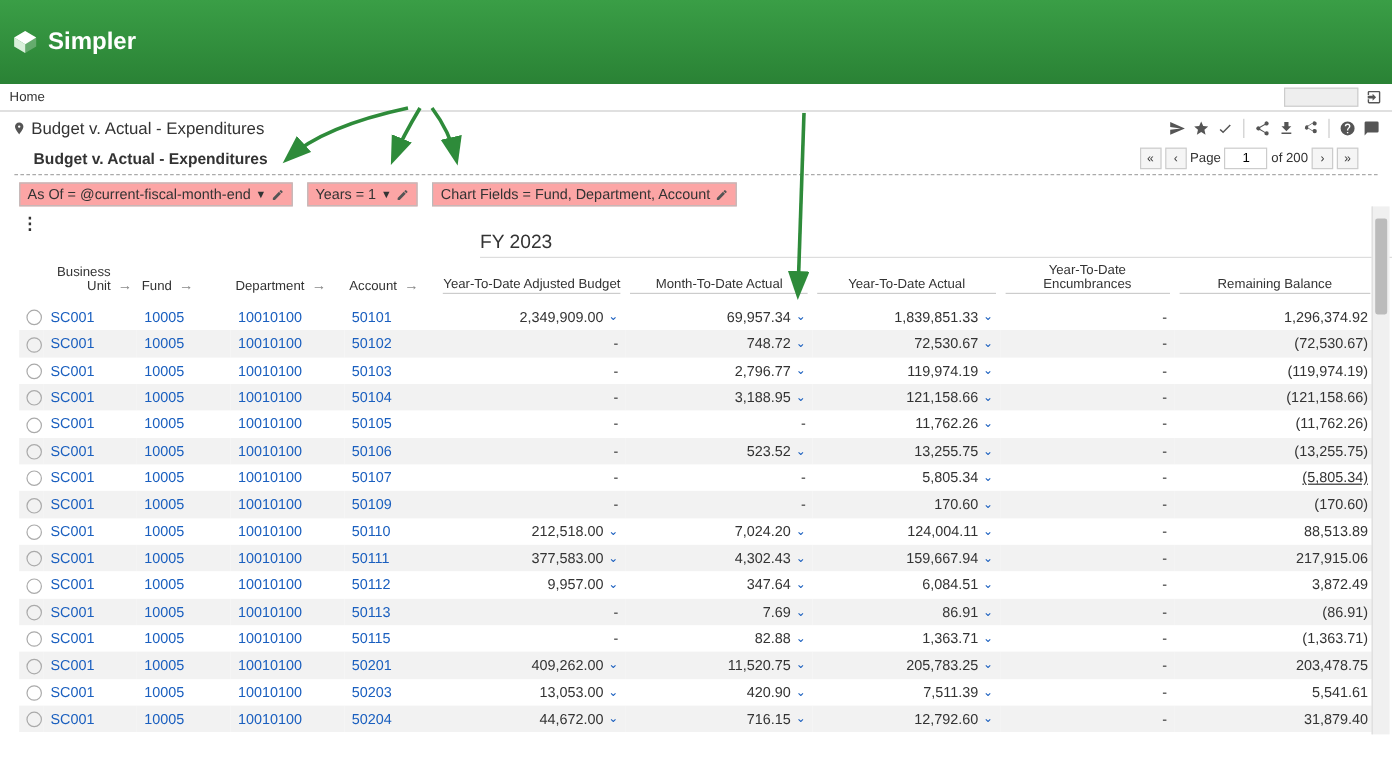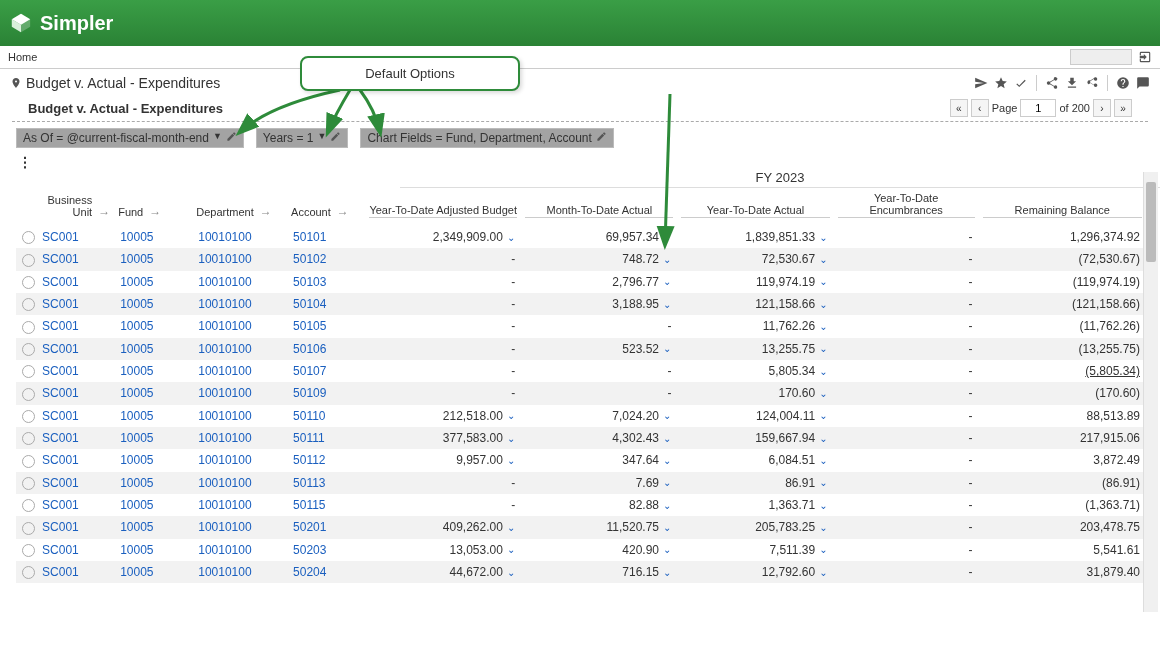--- a/index.html
+++ b/index.html
@@ -17,21 +17,21 @@
   background: #fff;
   box-shadow: 4px 4px 10px rgba(0,0,0,0.4);
   overflow: hidden;
 }
 .header {
   background: #2e8b3a;
   background: linear-gradient(to bottom, #3a9e46, #2a8235);
   height: 38px;
   display: flex;
   align-items: center;
-  padding: 4px 10px;
+  padding: 16px 10px;
   color: #fff;
 }
 .logo {
   width: 22px;
   height: 22px;
   margin-right: 8px;
 }
 .app-title {
   font-size: 20px;
   font-weight: bold;
@@ -131,41 +131,42 @@
 .filters {
   display: flex;
   gap: 12px;
   padding: 6px 16px;
 }
 .filter-pill {
   border: 1px solid #bbb;
   padding: 2px 6px;
   font-size: 12px;
   display: flex;
+  align-items: center;
   gap: 4px;
-  background: #a3a3a3;
+  background: #fca5a5;
 }
 .filter-pill .caret {
   font-size: 9px;
 }
 .filter-pill .edit-icon {
   width: 11px;
   height: 11px;
   cursor: pointer;
   fill: #555;
 }
 .dots {
   padding: 0 18px;
   font-size: 14px;
   font-weight: bold;
   cursor: pointer;
 }
 .fy-header {
-  text-align: center;
-  font-size: 13px;
+  text-align: left;
+  font-size: 16px;
   font-weight: normal;
   border-bottom: 1px solid #ddd;
   margin: 0 0 0 400px;
   padding-bottom: 2px;
 }
 .table-wrap {
   position: relative;
   overflow: hidden;
   height: 440px;
 }
@@ -762,23 +763,20 @@
             <td class="num">31,879.40</td>
           </tr>
         </tbody>
     </table>
   </div>
 
   <div class="scrollbar">
     <div class="thumb"></div>
   </div>
 
-  <div class="callout" style="left:300px; top:56px; width:180px;">
-    <span>Default Options</span>
-  </div>
   <svg class="arrow-svg" style="left:220px; top:80px;" width="200" height="70">
     <defs>
         <marker id="ah1" markerWidth="10" markerHeight="10" refX="6" refY="3" orient="auto">
           <path d="M0,0 L0,6 L8,3 z" fill="#2e8b3a"></path>
         </marker>
       </defs>
     <path d="M120 10 Q 50 25 20 52" stroke="#2e8b3a" stroke-width="3" fill="none" marker-end="url(#ah1)"></path>
     <path d="M130 10 Q 115 35 108 52" stroke="#2e8b3a" stroke-width="3" fill="none" marker-end="url(#ah1)"></path>
     <path d="M140 10 Q 155 30 160 52" stroke="#2e8b3a" stroke-width="3" fill="none" marker-end="url(#ah1)"></path>
   </svg>

